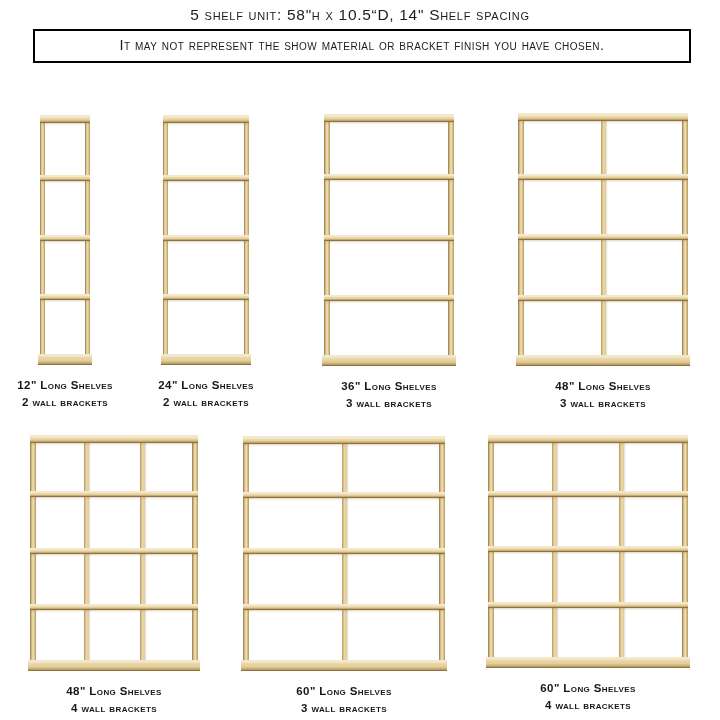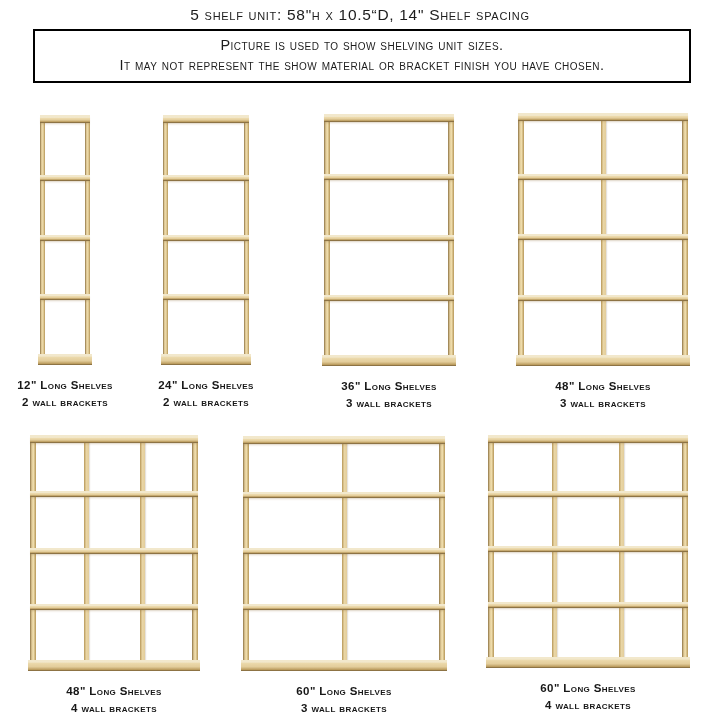--- a/index.html
+++ b/index.html
@@ -79,21 +79,20 @@
     color: #171717;
   }
 </style>
 </head>
 <body>
 
 <div class="page">
   <h1 class="title">5 shelf unit: 58"h x 10.5“D, 14" Shelf spacing</h1>
 
   <div class="notice">
-    <div>Picture is used to show shelving unit sizes.</div>
     <div>It may not represent the show material or bracket finish you have chosen.</div>
   </div>
 
   <div class="units">
       <div class="unit" style="left: 40px; top: 115px; width: 50px; height: 250px;">
         <div class="post" style="left: 0px; width: 5px;"></div>
         <div class="post" style="right: 0px; width: 5px;"></div>
         <div class="shelf" style="top: 0px; height: 8px;"></div>
         <div class="shelf" style="top: 60px; height: 6px;"></div>
         <div class="shelf" style="top: 120px; height: 6px;"></div>

